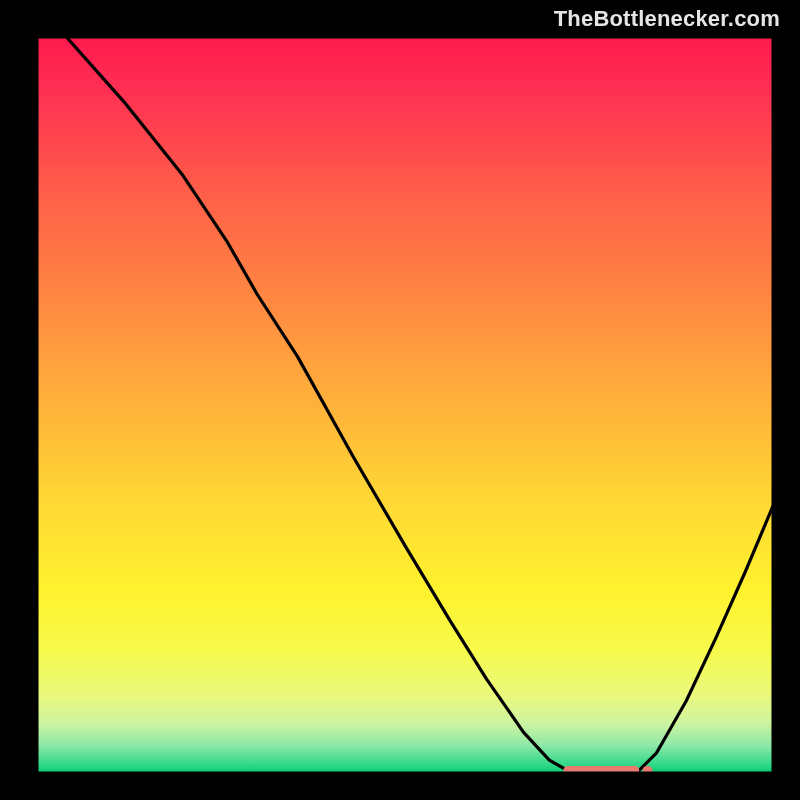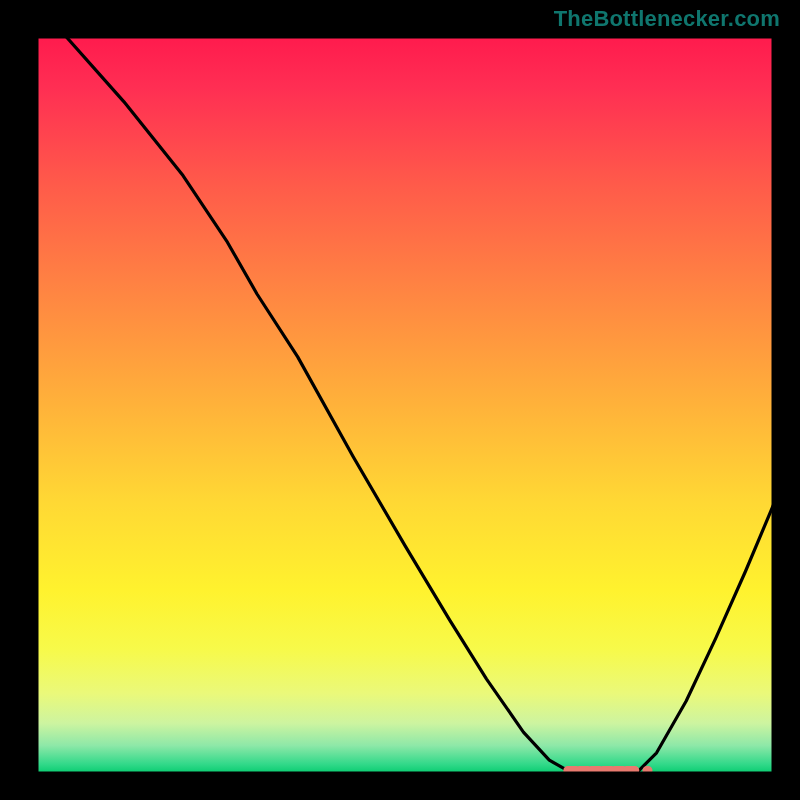--- a/index.html
+++ b/index.html
@@ -14,21 +14,21 @@
   .chart-wrap {
     position: relative;
     width: 800px;
     height: 800px;
     background: #000;
   }
   .watermark {
     position: absolute;
     top: 6px;
     right: 20px;
-    color: #0f766e;
+    color: #e5e5e5;
     font-size: 22px;
     font-weight: bold;
     letter-spacing: 0.2px;
     z-index: 5;
   }
   svg {
     position: absolute;
     top: 0;
     left: 0;
   }

